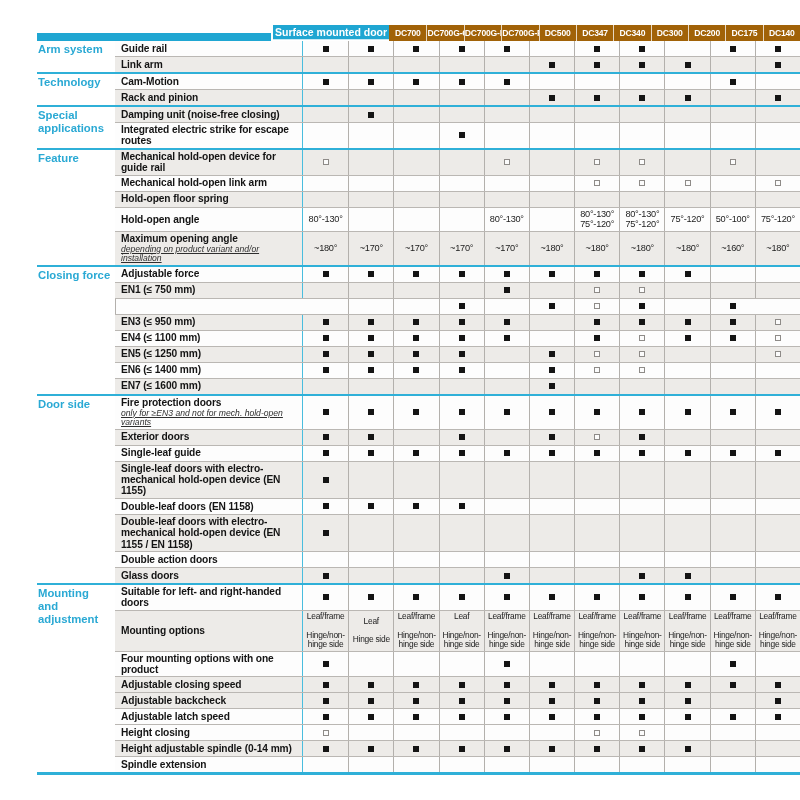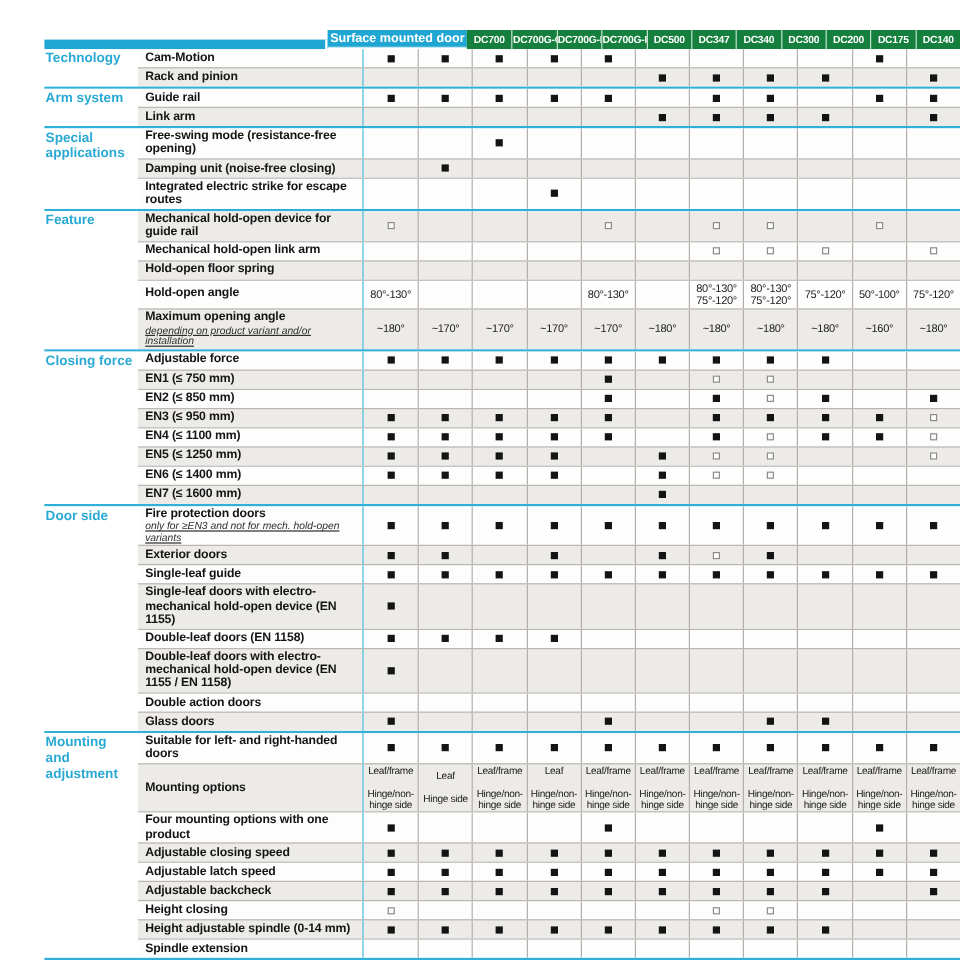--- a/index.html
+++ b/index.html
@@ -13,21 +13,21 @@
 
   
   .hdr{display:flex;width:763px;}
   .h-left{width:266px;margin-top:8px;background:#1fa6d2;border-right:2px solid #ffffff;box-sizing:border-box;}
   .h-right{width:594px;display:flex;flex-direction:row;justify-content:flex-end;}
   .h-title{
     height:15px;line-height:15px;background:#1fa6d2;color:#ffffff;
     font-size:10.5px;font-weight:bold;text-align:center;
     border-bottom:1px solid rgba(255,255,255,.75);box-sizing:border-box;
   }
-  .h-cols{height:16px;background:#15803d;display:grid;grid-template-columns:repeat(11,1fr);}
+  .h-cols{height:16px;background:#a16207;display:grid;grid-template-columns:repeat(11,1fr);}
   .h-col{
     color:#ffffff;font-size:8.6px;font-weight:bold;text-align:center;line-height:16px;
     border-left:1px solid rgba(255,255,255,.75);overflow:hidden;white-space:nowrap;letter-spacing:-0.2px;
   }
   .h-col:first-child{border-left:none;}
 
   
   .bdy{border-bottom:3px solid #2fb0d8;}
   .section{display:flex;border-top:2px solid #2fb0d8;}
   .section:first-child{border-top:none;}
@@ -80,53 +80,59 @@
             <div class="h-col">DC340</div>
             <div class="h-col">DC300</div>
             <div class="h-col">DC200</div>
             <div class="h-col">DC175</div>
             <div class="h-col">DC140</div>
           </div>
       </div>
     </div>
     <div class="bdy">
         <div class="section">
-          <div class="cat">Technology</div>
+          <div class="cat">Arm system</div>
           <div class="rows">
             <div class="row">
               <div class="lbl">
-                <div class="rlabel">Cam-Motion</div>
-              </div>
-              <div class="cell">
-                <span class="sq f"></span>
-              </div>
-              <div class="cell">
-                <span class="sq f"></span>
-              </div>
-              <div class="cell">
-                <span class="sq f"></span>
-              </div>
-              <div class="cell">
-                <span class="sq f"></span>
-              </div>
-              <div class="cell">
-                <span class="sq f"></span>
-              </div>
-              <div class="cell"></div>
-              <div class="cell"></div>
-              <div class="cell"></div>
-              <div class="cell"></div>
-              <div class="cell">
-                <span class="sq f"></span>
-              </div>
-              <div class="cell"></div>
-            </div>
-            <div class="row g">
-              <div class="lbl">
-                <div class="rlabel">Rack and pinion</div>
+                <div class="rlabel">Guide rail</div>
+              </div>
+              <div class="cell">
+                <span class="sq f"></span>
+              </div>
+              <div class="cell">
+                <span class="sq f"></span>
+              </div>
+              <div class="cell">
+                <span class="sq f"></span>
+              </div>
+              <div class="cell">
+                <span class="sq f"></span>
+              </div>
+              <div class="cell">
+                <span class="sq f"></span>
+              </div>
+              <div class="cell"></div>
+              <div class="cell">
+                <span class="sq f"></span>
+              </div>
+              <div class="cell">
+                <span class="sq f"></span>
+              </div>
+              <div class="cell"></div>
+              <div class="cell">
+                <span class="sq f"></span>
+              </div>
+              <div class="cell">
+                <span class="sq f"></span>
+              </div>
+            </div>
+            <div class="row g">
+              <div class="lbl">
+                <div class="rlabel">Link arm</div>
               </div>
               <div class="cell"></div>
               <div class="cell"></div>
               <div class="cell"></div>
               <div class="cell"></div>
               <div class="cell"></div>
               <div class="cell">
                 <span class="sq f"></span>
               </div>
               <div class="cell">
@@ -139,59 +145,53 @@
                 <span class="sq f"></span>
               </div>
               <div class="cell"></div>
               <div class="cell">
                 <span class="sq f"></span>
               </div>
             </div>
           </div>
         </div>
         <div class="section">
-          <div class="cat">Arm system</div>
+          <div class="cat">Technology</div>
           <div class="rows">
             <div class="row">
               <div class="lbl">
-                <div class="rlabel">Guide rail</div>
-              </div>
-              <div class="cell">
-                <span class="sq f"></span>
-              </div>
-              <div class="cell">
-                <span class="sq f"></span>
-              </div>
-              <div class="cell">
-                <span class="sq f"></span>
-              </div>
-              <div class="cell">
-                <span class="sq f"></span>
-              </div>
-              <div class="cell">
-                <span class="sq f"></span>
-              </div>
-              <div class="cell"></div>
-              <div class="cell">
-                <span class="sq f"></span>
-              </div>
-              <div class="cell">
-                <span class="sq f"></span>
-              </div>
-              <div class="cell"></div>
-              <div class="cell">
-                <span class="sq f"></span>
-              </div>
-              <div class="cell">
-                <span class="sq f"></span>
-              </div>
-            </div>
-            <div class="row g">
-              <div class="lbl">
-                <div class="rlabel">Link arm</div>
+                <div class="rlabel">Cam-Motion</div>
+              </div>
+              <div class="cell">
+                <span class="sq f"></span>
+              </div>
+              <div class="cell">
+                <span class="sq f"></span>
+              </div>
+              <div class="cell">
+                <span class="sq f"></span>
+              </div>
+              <div class="cell">
+                <span class="sq f"></span>
+              </div>
+              <div class="cell">
+                <span class="sq f"></span>
+              </div>
+              <div class="cell"></div>
+              <div class="cell"></div>
+              <div class="cell"></div>
+              <div class="cell"></div>
+              <div class="cell">
+                <span class="sq f"></span>
+              </div>
+              <div class="cell"></div>
+            </div>
+            <div class="row g">
+              <div class="lbl">
+                <div class="rlabel">Rack and pinion</div>
               </div>
               <div class="cell"></div>
               <div class="cell"></div>
               <div class="cell"></div>
               <div class="cell"></div>
               <div class="cell"></div>
               <div class="cell">
                 <span class="sq f"></span>
               </div>
               <div class="cell">
@@ -206,38 +206,20 @@
               <div class="cell"></div>
               <div class="cell">
                 <span class="sq f"></span>
               </div>
             </div>
           </div>
         </div>
         <div class="section">
           <div class="cat">Special applications</div>
           <div class="rows">
-            <div class="row">
-              <div class="lbl">
-                <div class="rlabel">Free-swing mode (resistance-free opening)</div>
-              </div>
-              <div class="cell"></div>
-              <div class="cell"></div>
-              <div class="cell">
-                <span class="sq f"></span>
-              </div>
-              <div class="cell"></div>
-              <div class="cell"></div>
-              <div class="cell"></div>
-              <div class="cell"></div>
-              <div class="cell"></div>
-              <div class="cell"></div>
-              <div class="cell"></div>
-              <div class="cell"></div>
-            </div>
             <div class="row g">
               <div class="lbl">
                 <div class="rlabel">Damping unit (noise-free closing)</div>
               </div>
               <div class="cell"></div>
               <div class="cell">
                 <span class="sq f"></span>
               </div>
               <div class="cell"></div>
               <div class="cell"></div>
@@ -464,23 +446,20 @@
                 <span class="sq o"></span>
               </div>
               <div class="cell">
                 <span class="sq o"></span>
               </div>
               <div class="cell"></div>
               <div class="cell"></div>
               <div class="cell"></div>
             </div>
             <div class="row">
-              <div class="lbl">
-                <div class="rlabel">EN2 (≤ 850 mm)</div>
-              </div>
               <div class="cell"></div>
               <div class="cell"></div>
               <div class="cell"></div>
               <div class="cell"></div>
               <div class="cell">
                 <span class="sq f"></span>
               </div>
               <div class="cell"></div>
               <div class="cell">
                 <span class="sq f"></span>
@@ -1014,20 +993,56 @@
               <div class="cell">
                 <span class="sq f"></span>
               </div>
               <div class="cell">
                 <span class="sq f"></span>
               </div>
               <div class="cell">
                 <span class="sq f"></span>
               </div>
             </div>
+            <div class="row g">
+              <div class="lbl">
+                <div class="rlabel">Adjustable backcheck</div>
+              </div>
+              <div class="cell">
+                <span class="sq f"></span>
+              </div>
+              <div class="cell">
+                <span class="sq f"></span>
+              </div>
+              <div class="cell">
+                <span class="sq f"></span>
+              </div>
+              <div class="cell">
+                <span class="sq f"></span>
+              </div>
+              <div class="cell">
+                <span class="sq f"></span>
+              </div>
+              <div class="cell">
+                <span class="sq f"></span>
+              </div>
+              <div class="cell">
+                <span class="sq f"></span>
+              </div>
+              <div class="cell">
+                <span class="sq f"></span>
+              </div>
+              <div class="cell">
+                <span class="sq f"></span>
+              </div>
+              <div class="cell"></div>
+              <div class="cell">
+                <span class="sq f"></span>
+              </div>
+            </div>
             <div class="row">
               <div class="lbl">
                 <div class="rlabel">Adjustable latch speed</div>
               </div>
               <div class="cell">
                 <span class="sq f"></span>
               </div>
               <div class="cell">
                 <span class="sq f"></span>
               </div>
@@ -1048,56 +1063,20 @@
               </div>
               <div class="cell">
                 <span class="sq f"></span>
               </div>
               <div class="cell">
                 <span class="sq f"></span>
               </div>
               <div class="cell">
                 <span class="sq f"></span>
               </div>
-              <div class="cell">
-                <span class="sq f"></span>
-              </div>
-            </div>
-            <div class="row g">
-              <div class="lbl">
-                <div class="rlabel">Adjustable backcheck</div>
-              </div>
-              <div class="cell">
-                <span class="sq f"></span>
-              </div>
-              <div class="cell">
-                <span class="sq f"></span>
-              </div>
-              <div class="cell">
-                <span class="sq f"></span>
-              </div>
-              <div class="cell">
-                <span class="sq f"></span>
-              </div>
-              <div class="cell">
-                <span class="sq f"></span>
-              </div>
-              <div class="cell">
-                <span class="sq f"></span>
-              </div>
-              <div class="cell">
-                <span class="sq f"></span>
-              </div>
-              <div class="cell">
-                <span class="sq f"></span>
-              </div>
-              <div class="cell">
-                <span class="sq f"></span>
-              </div>
-              <div class="cell"></div>
               <div class="cell">
                 <span class="sq f"></span>
               </div>
             </div>
             <div class="row">
               <div class="lbl">
                 <div class="rlabel">Height closing</div>
               </div>
               <div class="cell">
                 <span class="sq o"></span>

